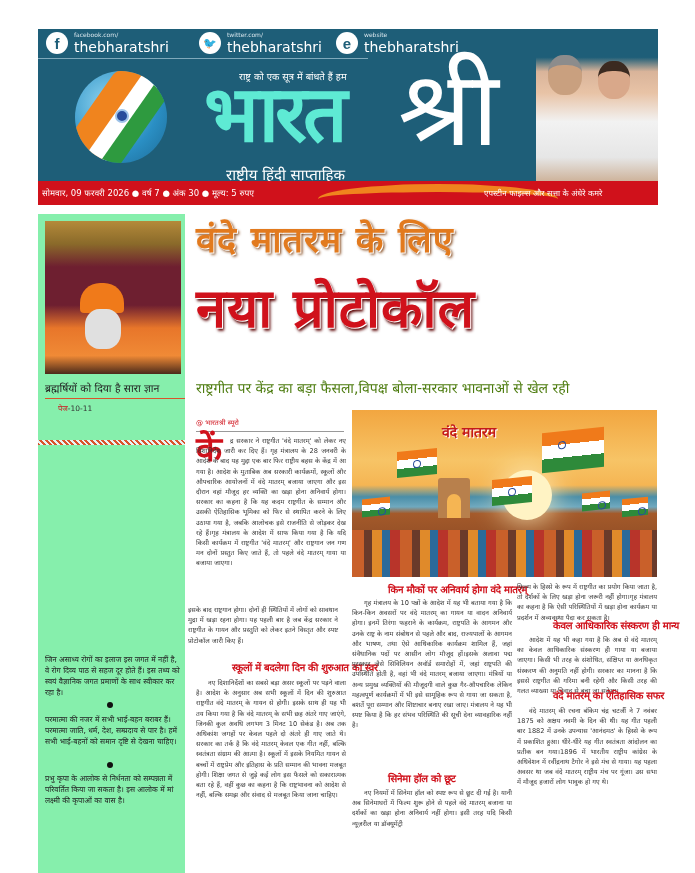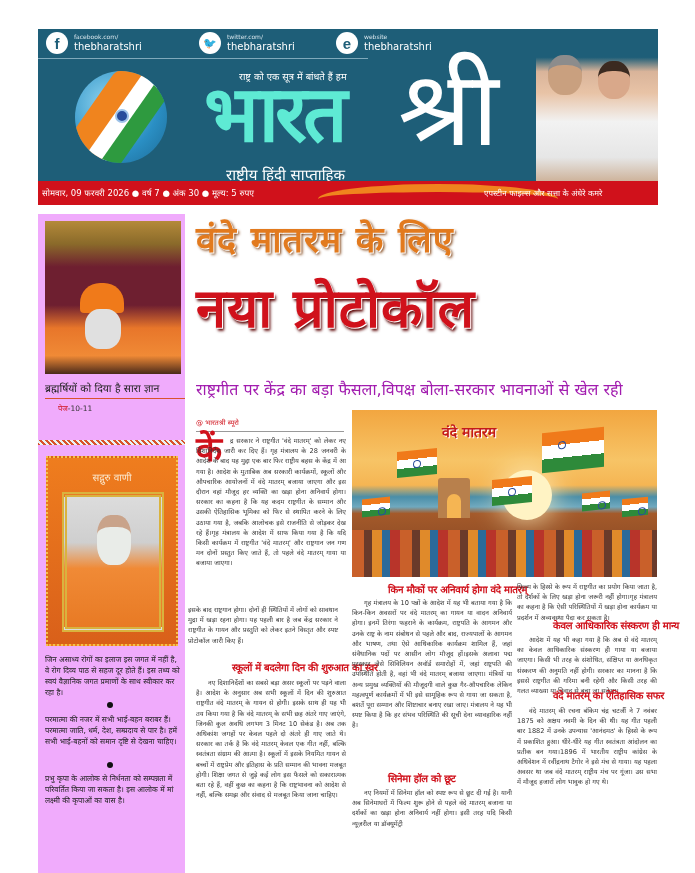--- a/index.html
+++ b/index.html
@@ -7,42 +7,42 @@
   body { font-family: "DejaVu Sans", sans-serif; color: #333; position: relative; }
 
   
   .masthead { position: absolute; left: 38px; top: 29px; width: 620px; height: 176px; background: #1e5e78; overflow: hidden; }
   .social-bar { position: absolute; left: 0; top: 0; width: 620px; height: 30px; }
   .social-divider { position: absolute; left: 0; top: 29px; width: 330px; height: 1px; background: #7fa9bb; }
   .social { position: absolute; top: 3px; display: flex; align-items: center; }
   .social .ico { width: 22px; height: 22px; border-radius: 50%; background: #fff; color: #1e5e78; font-weight: bold; font-size: 15px; display: flex; align-items: center; justify-content: center; margin-right: 6px; font-family: "Liberation Sans", sans-serif; }
   .social .txt { display: flex; flex-direction: column; line-height: 1; }
   .social .small { font-size: 6px; color: #d6e5ec; margin-bottom: 2px; }
-  .social .big { font-size: 10px; color: #fff; }
+  .social .big { font-size: 14px; color: #fff; }
   .tagline { position: absolute; left: 201px; top: 41px; font-size: 9.5px; color: #fff; }
   .globe { position: absolute; left: 37px; top: 42px; width: 92px; height: 92px; border-radius: 50%;
            background: radial-gradient(circle at 35% 35%, #8fd4f0, #2a8fc4 60%, #1d6a95); overflow: hidden; }
   .globe .band1 { position: absolute; left: 10px; top: -10px; width: 40px; height: 120px; background: #f0841e; transform: rotate(35deg); border-radius: 20px; }
   .globe .band2 { position: absolute; left: 34px; top: -6px; width: 20px; height: 120px; background: #fff; transform: rotate(35deg); }
   .globe .band3 { position: absolute; left: 50px; top: -2px; width: 18px; height: 120px; background: #2e9a3f; transform: rotate(35deg); }
   .globe .chakra { position: absolute; left: 40px; top: 38px; width: 14px; height: 14px; border-radius: 50%; background: #2a4d9b; border: 2px solid #9ec3e8; }
   .logo-bharat { position: absolute; left: 166px; top: 46px; font-size: 78px; font-weight: bold; color: #5eead4; line-height: 1; letter-spacing: -4px; }
   .logo-shri { position: absolute; left: 360px; top: 28px; font-size: 104px; color: #fff; line-height: 1; font-family: "DejaVu Serif", serif; }
   .swoosh { position: absolute; left: 280px; top: 155px; width: 240px; height: 30px; border-top: 8px solid #f0841e; border-radius: 50% 50% 0 0; }
   .subtitle { position: absolute; left: 188px; top: 135px; font-size: 15px; color: #fff; }
   .cover-photo { position: absolute; left: 498px; top: 14px; width: 122px; height: 143px;
                  background: linear-gradient(180deg, #1e5e78 0%, #1e5e78 10%, #d9b49a 20%, #e8c3a6 35%, #f2f2f2 55%, #e6e6e6 80%, #c9a98c 100%); }
   .cover-photo .head1 { position: absolute; left: 12px; top: 12px; width: 34px; height: 40px; border-radius: 45%; background: #c9a07f; border-top: 10px solid #8c8c8c; }
   .cover-photo .head2 { position: absolute; left: 62px; top: 18px; width: 32px; height: 38px; border-radius: 45%; background: #d9a88a; border-top: 10px solid #3b2a20; }
   .bar-red { position: absolute; left: 0; top: 152px; width: 620px; height: 24px; background: #d0111b; }
   .dateline { position: absolute; left: 4px; top: 158px; font-size: 8.5px; color: #fff; white-space: nowrap; }
   .cover-caption { position: absolute; left: 484px; top: 187px; font-size: 8px; color: #fff; white-space: nowrap; }
 
   
-  .sidebar { position: absolute; left: 38px; top: 214px; width: 147px; height: 659px; background: #f0abfc; }
+  .sidebar { position: absolute; left: 38px; top: 214px; width: 147px; height: 659px; background: #86efac; }
   .side-photo { position: absolute; left: 7px; top: 7px; width: 136px; height: 153px;
                 background: linear-gradient(180deg, #b48a3a 0%, #8a6a2a 15%, #6e1f30 30%, #6e1f30 55%, #e8762a 70%, #f08a36 88%, #4a2a1a 100%); }
   .side-photo .hat { position: absolute; left: 35px; top: 62px; width: 44px; height: 30px; background: #f07a1a; border-radius: 20px 20px 4px 4px; }
   .side-photo .face { position: absolute; left: 40px; top: 88px; width: 36px; height: 40px; background: #e0e0e0; border-radius: 40%; }
   .side-headline { position: absolute; left: 7px; top: 167px; width: 140px; font-size: 10.5px; color: #222; padding-bottom: 3px; border-bottom: 1.5px solid #d9532c; white-space: nowrap; }
   .side-page { position: absolute; left: 7px; top: 189px; font-size: 7.5px; color: #333; }
   .side-page .red { color: #d0111b; padding-left: 13px; }
   .zigzag { position: absolute; left: 0; top: 226px; width: 147px; height: 5px;
             background: repeating-linear-gradient(45deg, #d9532c 0 2px, #e8f3f3 2px 4px); }
   .vani-box { position: absolute; left: 8px; top: 242px; width: 132px; height: 190px; background: linear-gradient(180deg, #ef7d1e, #d9601a); border: 2px dotted #f3c34a; }
@@ -54,21 +54,21 @@
   .dot1 { position: absolute; left: 69px; top: 488px; width: 6px; height: 6px; border-radius: 50%; background: #111; }
   .q2 { top: 500px; }
   .dot2 { position: absolute; left: 69px; top: 548px; width: 6px; height: 6px; border-radius: 50%; background: #111; }
   .q3 { top: 559px; }
 
   
   .headline1 { position: absolute; left: 196px; top: 222px; font-size: 36px; font-weight: bold; color: #e27a1e; line-height: 1; white-space: nowrap;
                text-shadow: 1px 1px 0 #fff, 2px 2px 3px #7a3a0a; letter-spacing: 1px; }
   .headline2 { position: absolute; left: 196px; top: 282px; font-size: 54px; font-weight: bold; color: #d0111b; line-height: 1; white-space: nowrap;
                text-shadow: 1px 1px 0 #fff, 2px 3px 3px #5a0000; letter-spacing: 1px; }
-  .subhead { position: absolute; left: 196px; top: 378px; font-size: 16px; color: #a21caf; white-space: nowrap; }
+  .subhead { position: absolute; left: 196px; top: 378px; font-size: 14px; color: #4d7c0f; white-space: nowrap; }
 
   
   .byline { position: absolute; left: 196px; top: 418px; font-size: 7px; color: #d0111b; }
   .byline-rule { position: absolute; left: 196px; top: 431px; width: 148px; height: 1px; background: #999; }
   .dropcap { position: absolute; left: 196px; top: 432px; font-size: 34px; font-weight: bold; color: #d0111b; line-height: 1; }
   .col { position: absolute; font-size: 6.6px; line-height: 10.2px; color: #333; text-align: justify; }
   .col1a { left: 196px; top: 436px; width: 150px; text-indent: 34px; }
   .col1b { left: 188px; top: 605px; width: 150px; }
   .sec-head { position: absolute; font-size: 10px; font-weight: bold; color: #d0111b; white-space: nowrap; letter-spacing: -0.3px; margin-left: 36px; }
   .sh1 { left: 196px; top: 660px; }
@@ -147,26 +147,20 @@
 <div class="sidebar">
   <div class="side-photo">
       <div class="hat"></div>
       <div class="face"></div>
     </div>
   <div class="side-headline">ब्रह्मर्षियों को दिया है सारा ज्ञान</div>
   <div class="side-page">
     <span class="red">पेज</span><span>-10-11</span>
   </div>
   <div class="zigzag"></div>
-  <div class="vani-box">
-    <div class="vani-title">सद्गुरु वाणी</div>
-    <div class="vani-frame">
-        <div class="face"></div>
-      </div>
-  </div>
   <div class="quote q1">जिन असाध्य रोगों का इलाज इस जगत में नहीं है, वे रोग दिव्य पाठ से सहज दूर होते हैं। इस तथ्य को स्वयं वैज्ञानिक जगत प्रमाणों के साथ स्वीकार कर रहा है।</div>
   <div class="dot1"></div>
   <div class="quote q2">परमात्मा की नजर में सभी भाई-बहन बराबर हैं। परमात्मा जाति, धर्म, देश, सम्प्रदाय से पार है। हमें सभी भाई-बहनों को समान दृष्टि से देखना चाहिए।</div>
   <div class="dot2"></div>
   <div class="quote q3">प्रभु कृपा के आलोक से निर्धनता को सम्पन्नता में परिवर्तित किया जा सकता है। इस आलोक में मां लक्ष्मी की कृपाओं का वास है।</div>
 </div>
 
 <div class="headline1">वंदे मातरम के लिए</div>
 <div class="headline2">नया प्रोटोकॉल</div>
 <div class="subhead">राष्ट्रगीत पर केंद्र का बड़ा फैसला,विपक्ष बोला-सरकार भावनाओं से खेल रही</div>

